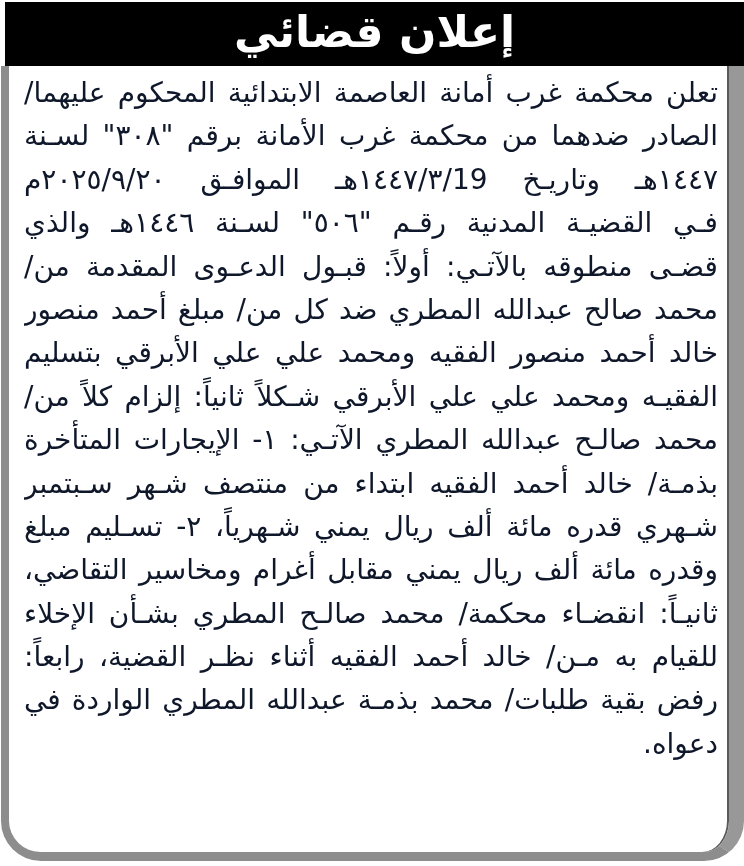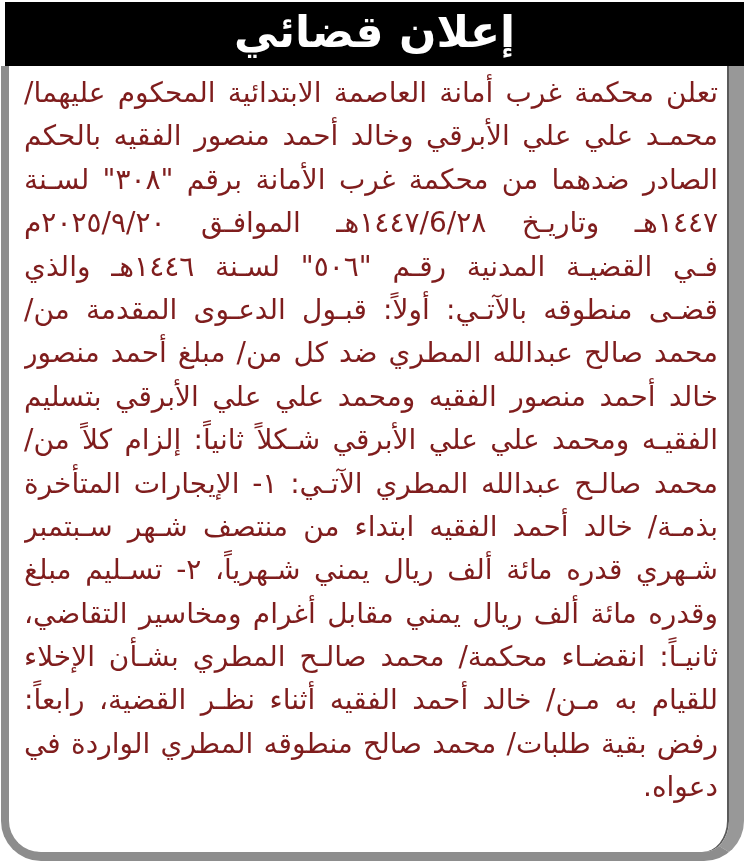--- a/index.html
+++ b/index.html
@@ -53,21 +53,21 @@
     z-index: 1;
   }
   
   .notice-body {
     position: absolute;
     top: 71px;
     right: 26px;
     left: 24px;
     z-index: 3;
     direction: rtl;
-    color: #7f1d1d;
+    color: #0f172a;
     font-size: 28px;
     line-height: 43.4px;
   }
   .notice-line {
     text-align: justify;
     text-align-last: justify;
     height: 43.4px;
     overflow: hidden;
   }
   .notice-line.last {
@@ -80,31 +80,30 @@
 <div class="clip">
 
   <div class="notice-header">
     <span class="notice-title">إعلان قضائي</span>
   </div>
 
   <div class="notice-frame"></div>
 
   <div class="notice-body">
     <div class="notice-line">تعلن محكمة غرب أمانة العاصمة الابتدائية المحكوم عليهما/</div>
-    <div class="notice-line">محمـد علي علي الأبرقي وخالد أحمد منصور الفقيه بالحكم</div>
     <div class="notice-line">الصادر ضدهما من محكمة غرب الأمانة برقم "٣٠٨" لسـنة</div>
-    <div class="notice-line">١٤٤٧هـ وتاريـخ ١٤٤٧/6/٢٨هـ الموافـق ٢٠٢٥/٩/٢٠م</div>
+    <div class="notice-line">١٤٤٧هـ وتاريـخ ١٤٤٧/٣/19هـ الموافـق ٢٠٢٥/٩/٢٠م</div>
     <div class="notice-line">فـي القضيـة المدنية رقـم "٥٠٦" لسـنة ١٤٤٦هـ والذي</div>
     <div class="notice-line">قضـى منطوقه بالآتـي: أولاً: قبـول الدعـوى المقدمة من/</div>
     <div class="notice-line">محمد صالح عبدالله المطري ضد كل من/ مبلغ أحمد منصور</div>
     <div class="notice-line">خالد أحمد منصور الفقيه ومحمد علي علي الأبرقي بتسليم</div>
     <div class="notice-line">الفقيـه ومحمد علي علي الأبرقي شـكلاً ثانياً: إلزام كلاً من/</div>
     <div class="notice-line">محمد صالـح عبدالله المطري الآتـي: ١- الإيجارات المتأخرة</div>
     <div class="notice-line">بذمـة/ خالد أحمد الفقيه ابتداء من منتصف شـهر سـبتمبر</div>
     <div class="notice-line">شـهري قدره مائة ألف ريال يمني شـهرياً، ٢- تسـليم مبلغ</div>
     <div class="notice-line">وقدره مائة ألف ريال يمني مقابل أغرام ومخاسير التقاضي،</div>
     <div class="notice-line">ثانيـاً: انقضـاء محكمة/ محمد صالـح المطري بشـأن الإخلاء</div>
     <div class="notice-line">للقيام به مـن/ خالد أحمد الفقيه أثناء نظـر القضية، رابعاً:</div>
-    <div class="notice-line">رفض بقية طلبات/ محمد صالح منطوقه المطري الواردة في</div>
+    <div class="notice-line">رفض بقية طلبات/ محمد بذمـة عبدالله المطري الواردة في</div>
     <div class="notice-line last">دعواه.</div>
   </div>
 
 </div>
 
 </body></html>

